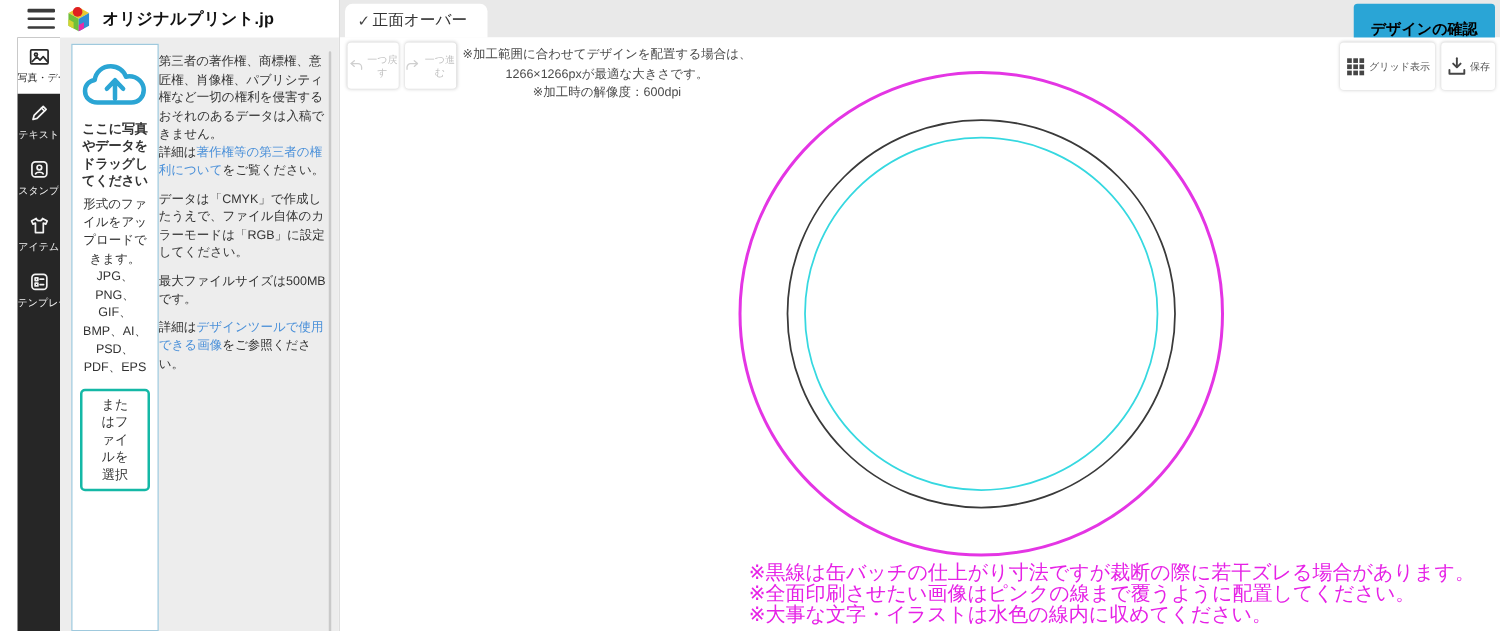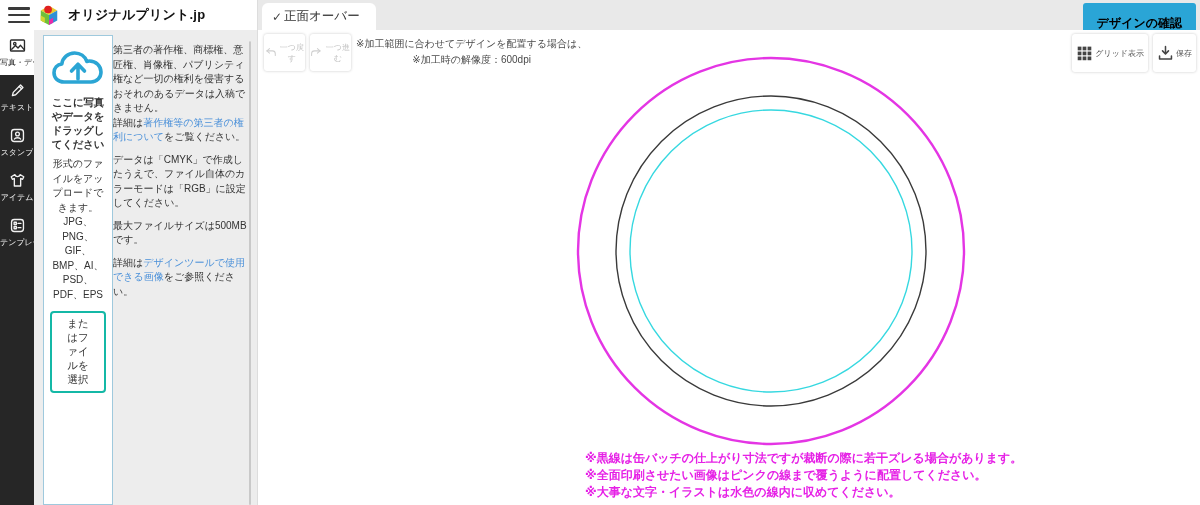--- a/index.html
+++ b/index.html
@@ -1,21 +1,21 @@
 <!DOCTYPE html>
 <html><head>
 <meta charset="utf-8">
 <style>
   * { box-sizing: border-box; margin: 0; padding: 0; }
   html,body { width:1200px; height:505px; overflow:hidden; }
   body {
     font-family: "Liberation Sans","DejaVu Sans",sans-serif;
     background:#fff; color:#333; position:relative;
   }
-  .app { display:flex; width:1200px; height:505px; }
+  .app { display:flex; width:1200px; height:505px;padding-left:14px; }
 
   
   .left { width:258px; flex:0 0 258px; display:flex; flex-direction:column; border-right:1px solid #ddd; }
   .brand { height:30px; background:#fff; display:flex; align-items:center; padding:0 8px; gap:8px; }
   .menu-btn { width:22px; height:16px; display:flex; flex-direction:column; justify-content:space-between; background:none; border:none; cursor:pointer; }
   .menu-btn span { display:block; height:2.5px; background:#3a3a3a; border-radius:1px; }
   .brand-title { font-size:13px; font-weight:bold; color:#111; letter-spacing:.2px; white-space:nowrap; }
   .left-body { flex:1; display:flex; min-height:0; }
 
   .rail { width:34px; flex:0 0 34px; background:#262626; display:flex; flex-direction:column; }
@@ -52,21 +52,21 @@
 
   .canvas-note { position:absolute; left:98px; top:6px; font-size:10px; color:#4a4a4a; line-height:1.55;text-align:center; }
 
   .canvas-actions { position:absolute; right:4px; top:4px; display:flex; gap:5px; }
   .canvas-actions .tool-btn { min-width:34px; height:38px; padding:0 4px; }
   .canvas-actions .tlabel { font-size:8px; color:#555; }
   .canvas-actions svg { width:17px; height:16px; }
 
   .guides-svg { position:absolute; left:0; top:0; pointer-events:none; }
 
-  .warnings { position:absolute; left:327px; top:420px; font-size:12px; font-weight:bold; line-height:17.2px; white-space:nowrap; }
+  .warnings { position:absolute; left:327px; top:420px; font-size:16px; font-weight:normal; line-height:17.2px; white-space:nowrap; }
 </style>
 </head>
 <body>
 
 <div class="app">
 
   <aside class="left">
     <header class="brand">
       <button class="menu-btn" aria-label="menu">
         <span></span>
@@ -180,20 +180,21 @@
           <svg viewBox="0 0 20 15">
             <path d="M11.5 1.5 L15.5 5 L11.5 8.5"></path>
             <path d="M15.5 5 L7 5 A4.5 4.5 0 0 0 2.5 9.5 L2.5 12"></path>
           </svg>
           <span class="tlabel">一つ進む</span>
         </button>
       </div>
 
       <div class="canvas-note">
         <div>※加工範囲に合わせてデザインを配置する場合は、</div>
+        <div>1266×1266pxが最適な大きさです。</div>
         <div>※加工時の解像度：600dpi</div>
       </div>
 
       <div class="canvas-actions">
         <button class="tool-btn">
           <svg viewBox="0 0 20 18">
             <g fill="#454545">
               <rect x="2" y="1.5" width="4.4" height="4.4"></rect>
                 <rect x="7.8" y="1.5" width="4.4" height="4.4"></rect>
                 <rect x="13.6" y="1.5" width="4.4" height="4.4"></rect>

